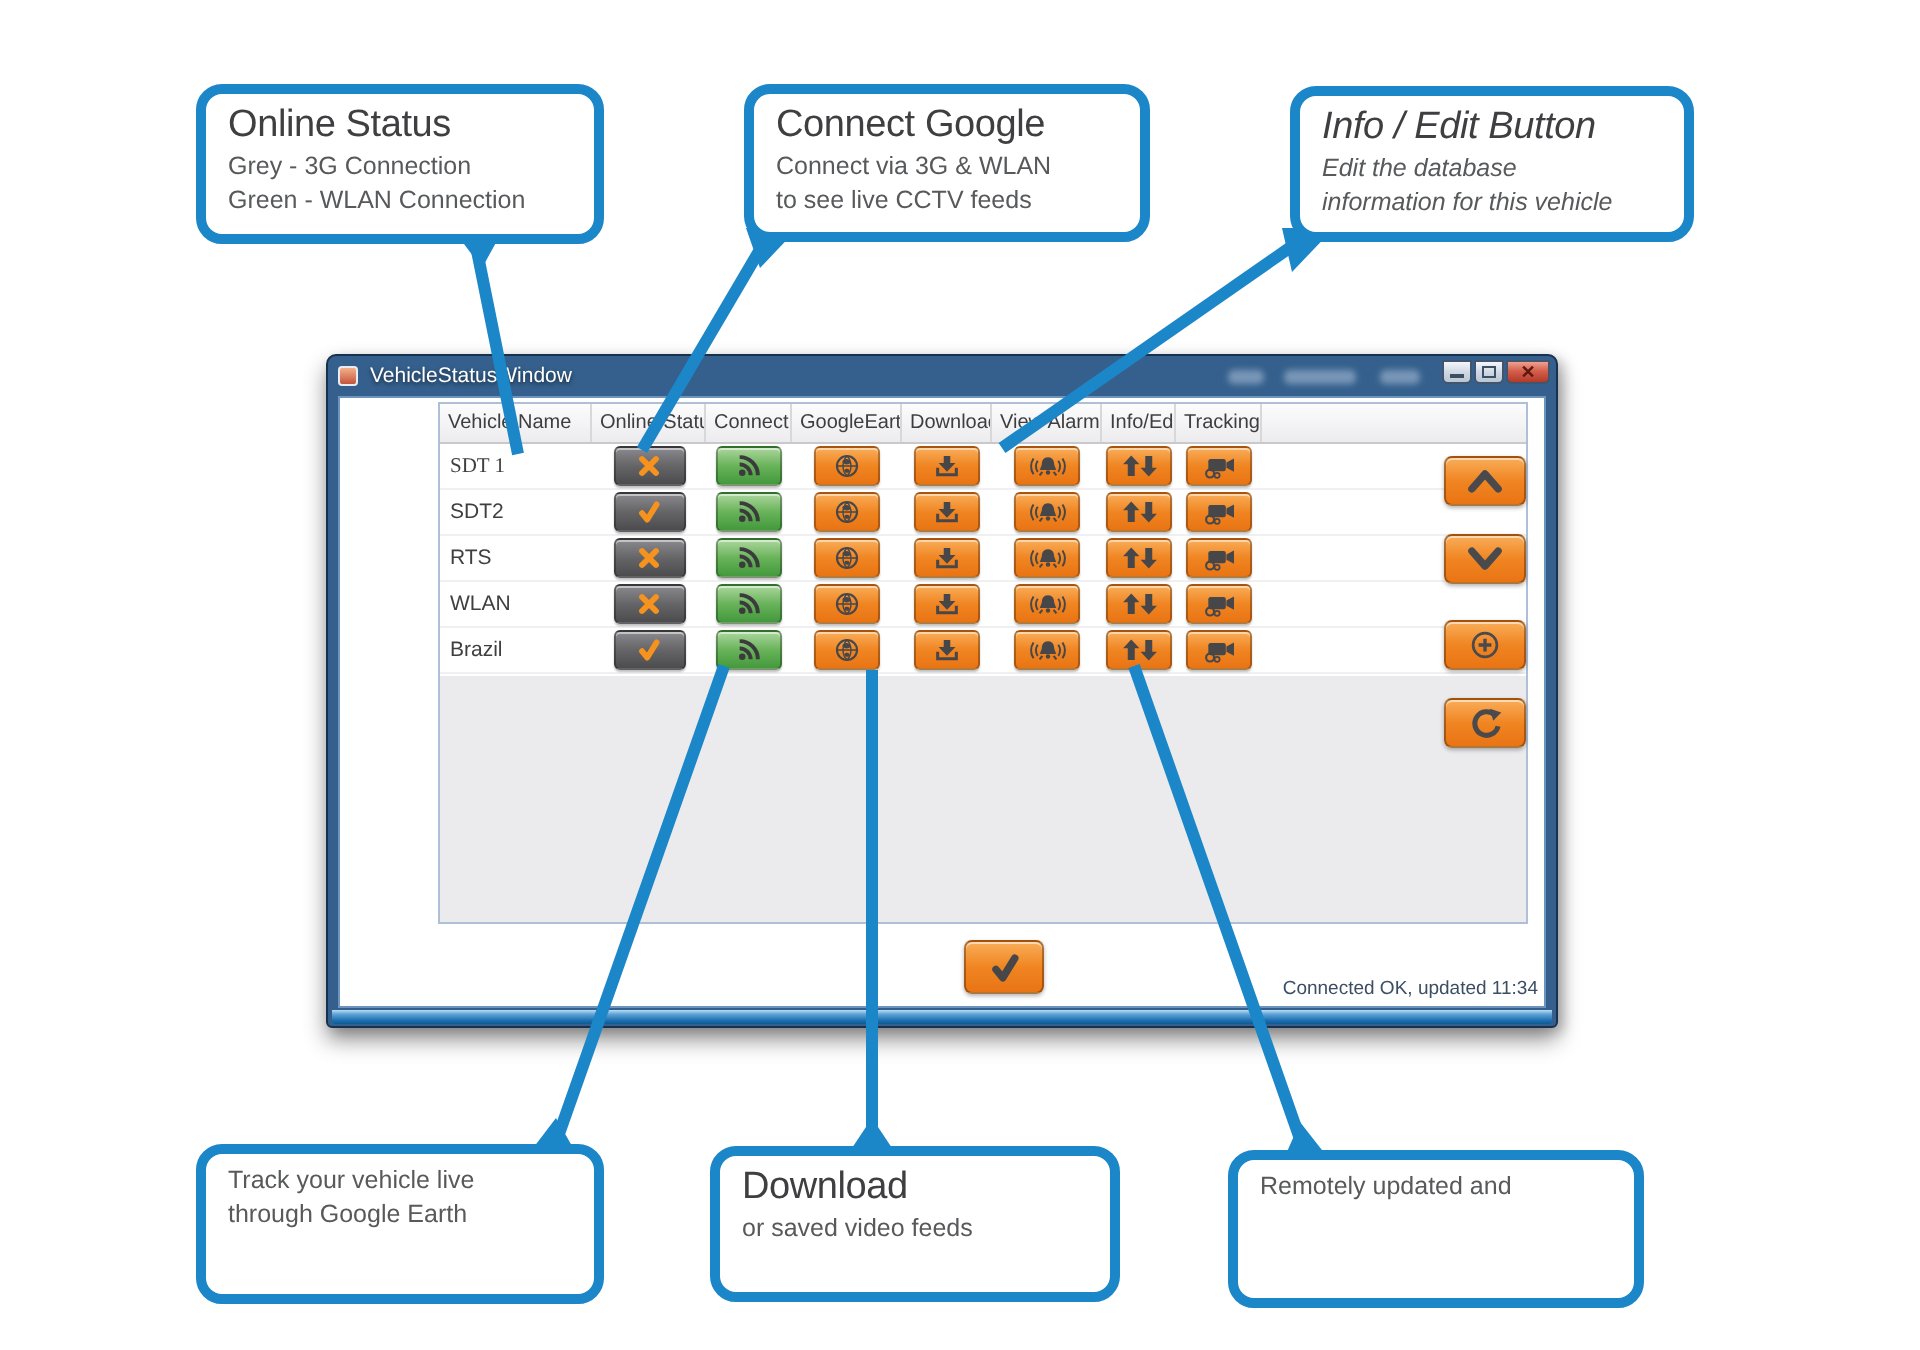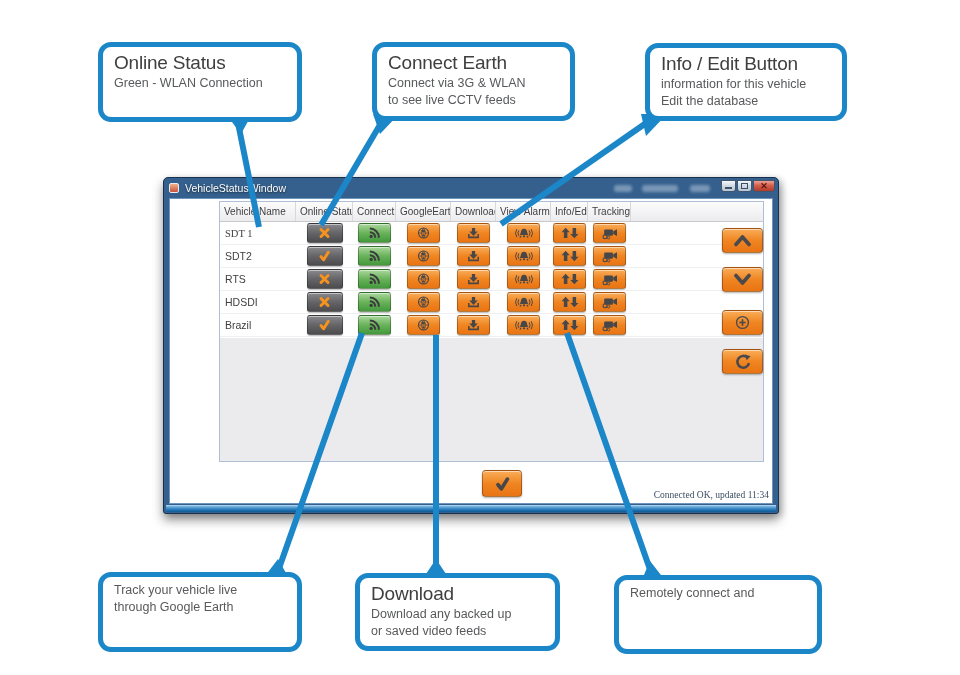--- a/index.html
+++ b/index.html
@@ -6,21 +6,21 @@
   html,body { width:960px; height:675px; }
   body { position:relative; background:#ffffff; font-family:"Liberation Sans",sans-serif; overflow:hidden; }
 
   
   .callout { position:absolute; background:#fff; border:5px solid #1b86c8; border-radius:13px;
              padding:5px 11px 6px; z-index:30; }
   .callout-title { font-size:19px; color:#3f3f41; letter-spacing:-0.2px; margin-bottom:1px; }
   .callout-line  { font-size:12.5px; color:#58595b; line-height:1.32; }
   #callout-online   { left:98px;  top:42px;  width:204px; height:80px; }
   #callout-connect  { left:372px; top:42px;  width:203px; height:79px; }
-  #callout-infoedit { left:645px; top:43px;  width:202px; height:78px; }
+  #callout-infoedit { left:645px; top:43px;  width:202px; height:78px;font-style:italic; }
   #callout-tracking { left:98px;  top:572px; width:204px; height:80px; }
   #callout-download { left:355px; top:573px; width:205px; height:78px; }
   #callout-settings { left:614px; top:575px; width:208px; height:79px; }
 
   
   #lines { position:absolute; left:0; top:0; width:960px; height:675px; z-index:20; pointer-events:none; }
 
   
   .window { position:absolute; left:163px; top:177px; width:616px; height:337px; z-index:10;
             background:#35608d; border:1px solid #17324f; border-radius:5px 5px 3px 3px;
@@ -76,21 +76,21 @@
           border:1px solid rgba(0,0,0,.3); display:flex; align-items:center; justify-content:center;
           background:linear-gradient(#f9ad59, #f08522 50%, #e97414); color:#4a4a4d; cursor:pointer;
           box-shadow:inset 0 1px 0 rgba(255,255,255,.55), 0 1px 2px rgba(0,0,0,.3); }
   .sic { width:21px; height:17px; display:block; }
 
   
   .confirm { position:absolute; left:312px; top:271px; width:40px; height:27px; border-radius:4px;
              border:1px solid rgba(0,0,0,.3); display:flex; align-items:center; justify-content:center;
              background:linear-gradient(#f9ad59, #f08522 50%, #e97414); color:#47474a; cursor:pointer;
              box-shadow:inset 0 1px 0 rgba(255,255,255,.55), 0 1px 2px rgba(0,0,0,.3); }
-  .statusbar { position:absolute; right:3px; bottom:3px; font-size:9.5px; color:#3c4e63;font-family:Liberation Serif, serif; }
+  .statusbar { position:absolute; right:3px; bottom:3px; font-size:9.5px; color:#3c4e63; }
 </style>
 </head>
 <body>
 
 <svg width="0" height="0" style="position:absolute" aria-hidden="true">
   <defs>
     <symbol id="i-x" viewBox="0 0 24 24">
       <path d="M6 6 L18 18 M18 6 L6 18" stroke="currentColor" stroke-width="5" stroke-linecap="round" fill="none"></path>
     </symbol>
     <symbol id="i-check" viewBox="0 0 24 24">
@@ -331,21 +331,21 @@
             </div>
             <div class="td" style="width: 43px;">
               <div class="cbtn btn-orange">
                 <svg class="ic ic-wide">
                   <use href="#i-camera"></use>
                 </svg>
               </div>
             </div>
           </div>
           <div class="tr">
-            <div class="td td-name" style="width: 76px;">HDSDI</div>
+            <div class="td td-name" style="width: 76px;">WLAN</div>
             <div class="td" style="width: 57px;">
               <div class="cbtn btn-grey">
                 <svg class="ic">
                   <use href="#i-x"></use>
                 </svg>
               </div>
             </div>
             <div class="td" style="width: 43px;">
               <div class="cbtn btn-green">
                 <svg class="ic">
@@ -489,36 +489,36 @@
     <polygon points="373,114 399,114 380,134" stroke="none"></polygon>
     <polygon points="641,114 667,114 646,136" stroke="none"></polygon>
     <polygon points="262,580 290,580 278,559" stroke="none"></polygon>
     <polygon points="422,580 450,580 436,559" stroke="none"></polygon>
     <polygon points="640,584 668,584 650,561" stroke="none"></polygon>
   </g>
 </svg>
 
 <div class="callout" id="callout-online">
   <div class="callout-title">Online Status</div>
+  <div class="callout-line">Grey - 3G Connection</div>
   <div class="callout-line">Green - WLAN Connection</div>
 </div>
 <div class="callout" id="callout-connect">
-  <div class="callout-title">Connect Earth</div>
+  <div class="callout-title">Connect Google</div>
   <div class="callout-line">Connect via 3G &amp; WLAN</div>
   <div class="callout-line">to see live CCTV feeds</div>
 </div>
 <div class="callout" id="callout-infoedit">
   <div class="callout-title">Info / Edit Button</div>
+  <div class="callout-line">Edit the database</div>
   <div class="callout-line">information for this vehicle</div>
-  <div class="callout-line">Edit the database</div>
 </div>
 <div class="callout" id="callout-tracking">
   <div class="callout-line">Track your vehicle live</div>
   <div class="callout-line">through Google Earth</div>
 </div>
 <div class="callout" id="callout-download">
   <div class="callout-title">Download</div>
-  <div class="callout-line">Download any backed up</div>
   <div class="callout-line">or saved video feeds</div>
 </div>
 <div class="callout" id="callout-settings">
-  <div class="callout-line">Remotely connect and</div>
+  <div class="callout-line">Remotely updated and</div>
 </div>
 
 </body></html>

